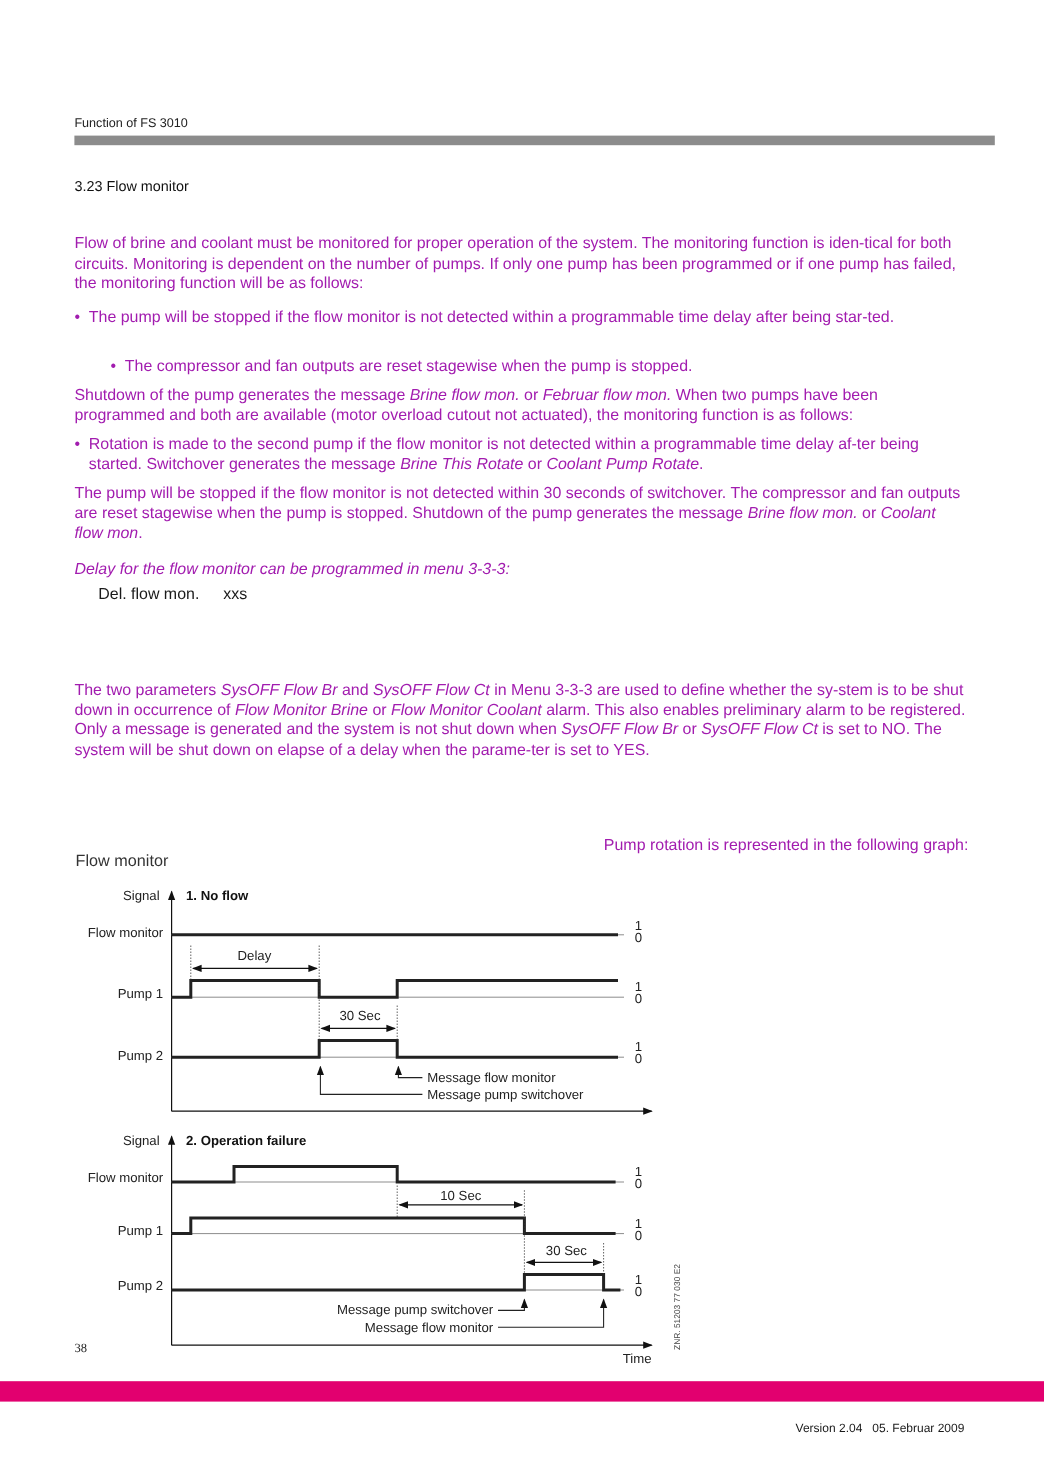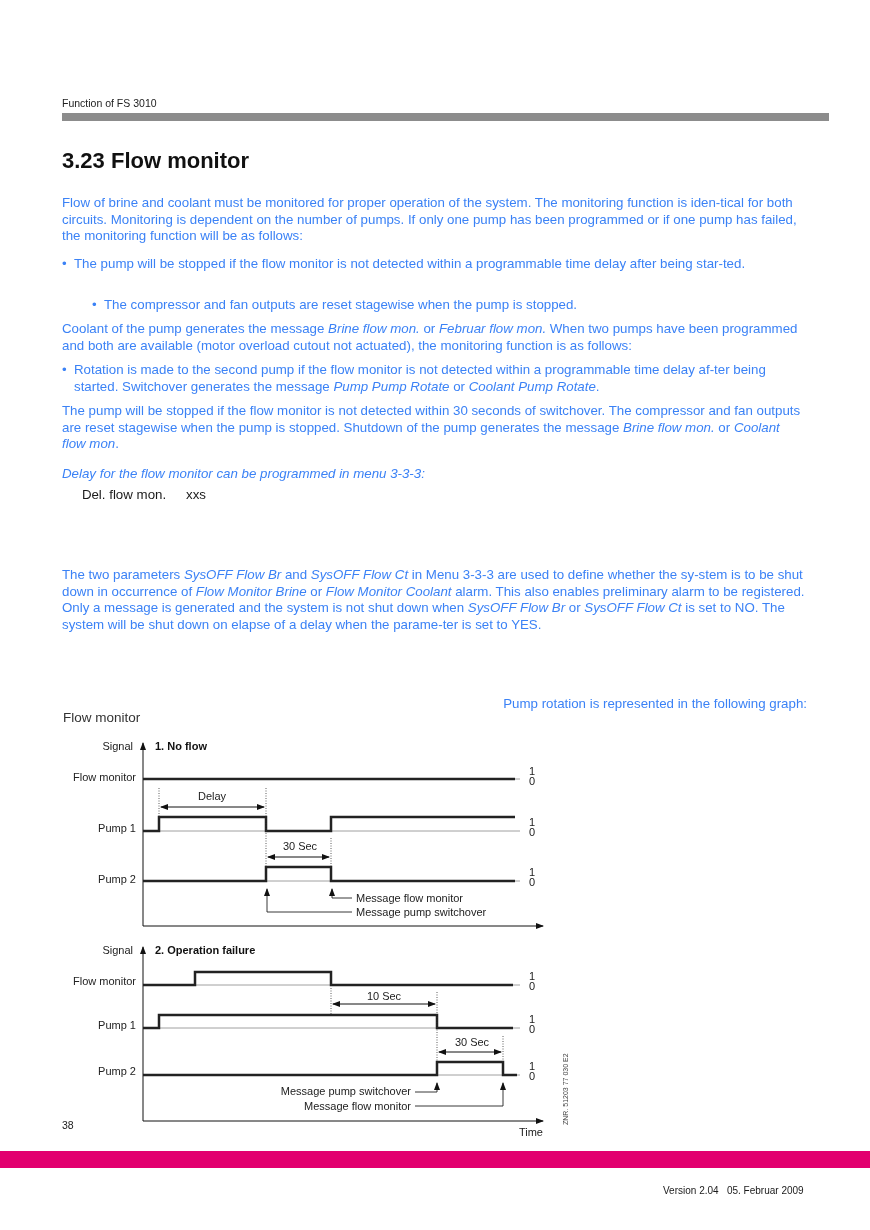--- a/index.html
+++ b/index.html
@@ -1,30 +1,30 @@
 <!DOCTYPE html>
 <html><head>
 <meta charset="utf-8">
 <style>
   * { box-sizing: border-box; margin: 0; padding: 0; }
   html, body { width: 870px; height: 1230px; background: #ffffff; }
   body { position: relative; font-family: "Liberation Sans", sans-serif; color: #1a1a1a; overflow: hidden; }
   .abs { position: absolute; }
   .header-text { left: 62px; top: 97px; font-size: 10.5px; color: #222; }
   .header-bar { left: 62px; top: 113px; width: 767px; height: 8px; background: #8c8c8c; }
-  .section-title { left: 62px; top: 148px; font-size: 22px; font-weight: bold; color: #111; text-align: center; }
-  .body { left: 62px; width: 745px; font-size: 13.3px; line-height: 16.5px; color: #3b82f6; }
+  .section-title { left: 62px; top: 148px; font-size: 12px; font-weight: normal; color: #111; text-align: center; }
+  .body { left: 62px; width: 745px; font-size: 13.3px; line-height: 16.5px; color: #a21caf; }
   .bullet { padding-left: 12px; text-indent: -12px; }
   .bullet-dot { display: inline-block; width: 12px; text-indent: 0; }
   .params { left: 62px; font-size: 13.3px; color: #1a1a1a; text-align: center; }
   .param-row { height: 21px; display: flex; }
   .param-label { width: 124px; }
   em { font-style: italic; }
   .pink-band { left: 0; top: 1151px; width: 870px; height: 17px; background: #e2006f; }
-  .page-num { left: 62px; top: 1119px; font-size: 10.5px; }
+  .page-num { left: 62px; top: 1119px; font-size: 10.5px; font-family: Liberation Serif, serif; }
   .version { left: 663px; top: 1185px; font-size: 10px; }
   .fig-title { left: 63px; top: 710px; font-size: 13.5px; color: #333; }
   svg text { font-family: "Liberation Sans", sans-serif; }
   .znr { left: 562px; top: 1125px; font-size: 7px; color: #444; transform-origin: 0 0; transform: rotate(-90deg); white-space: nowrap; }
 </style>
 </head>
 <body>
 
 <div class="abs header-text">Function of FS 3010</div>
 <div class="abs header-bar"></div>
@@ -36,25 +36,25 @@
 <div class="abs body" style="top:195px;">Flow of brine and coolant must be monitored for proper operation of the system. The monitoring function is iden-tical for both circuits. Monitoring is dependent on the number of pumps. If only one pump has been programmed or if one pump has failed, the monitoring function will be as follows:</div>
 
 <div class="abs body bullet" style="top:256px;">
   <span class="bullet-dot">•</span><span>The pump will be stopped if the flow monitor is not detected within a programmable time delay after being star-ted.</span>
 </div>
 <div class="abs body bullet" style="top:297px;margin-left:30px;">
   <span class="bullet-dot">•</span><span>The compressor and fan outputs are reset stagewise when the pump is stopped.</span>
 </div>
 
 <div class="abs body" style="top:321px;">
-  <span>Coolant of the pump generates the message </span><em>Brine flow mon.</em><span> or </span><em>Februar flow mon.</em><span> When two pumps have been programmed and both are available (motor overload cutout not actuated), the monitoring function is as follows:</span>
+  <span>Shutdown of the pump generates the message </span><em>Brine flow mon.</em><span> or </span><em>Februar flow mon.</em><span> When two pumps have been programmed and both are available (motor overload cutout not actuated), the monitoring function is as follows:</span>
 </div>
 
 <div class="abs body bullet" style="top:362px;">
-  <span class="bullet-dot">•</span><span>Rotation is made to the second pump if the flow monitor is not detected within a programmable time delay af-ter being started. Switchover generates the message </span><em>Pump Pump Rotate</em><span> or </span><em>Coolant Pump Rotate</em><span>.</span>
+  <span class="bullet-dot">•</span><span>Rotation is made to the second pump if the flow monitor is not detected within a programmable time delay af-ter being started. Switchover generates the message </span><em>Brine This Rotate</em><span> or </span><em>Coolant Pump Rotate</em><span>.</span>
 </div>
 
 <div class="abs body" style="top:403px;">
   <span>The pump will be stopped if the flow monitor is not detected within 30 seconds of switchover. The compressor and fan outputs are reset stagewise when the pump is stopped. Shutdown of the pump generates the message </span><em>Brine flow mon.</em><span> or </span><em>Coolant flow mon</em><span>.</span>
 </div>
 
 <div class="abs body" style="top:466px;font-style:italic;">Delay for the flow monitor can be programmed in menu 3-3-3:</div>
 
 <div class="abs params" style="top:487px;">
   <div class="param-row">

